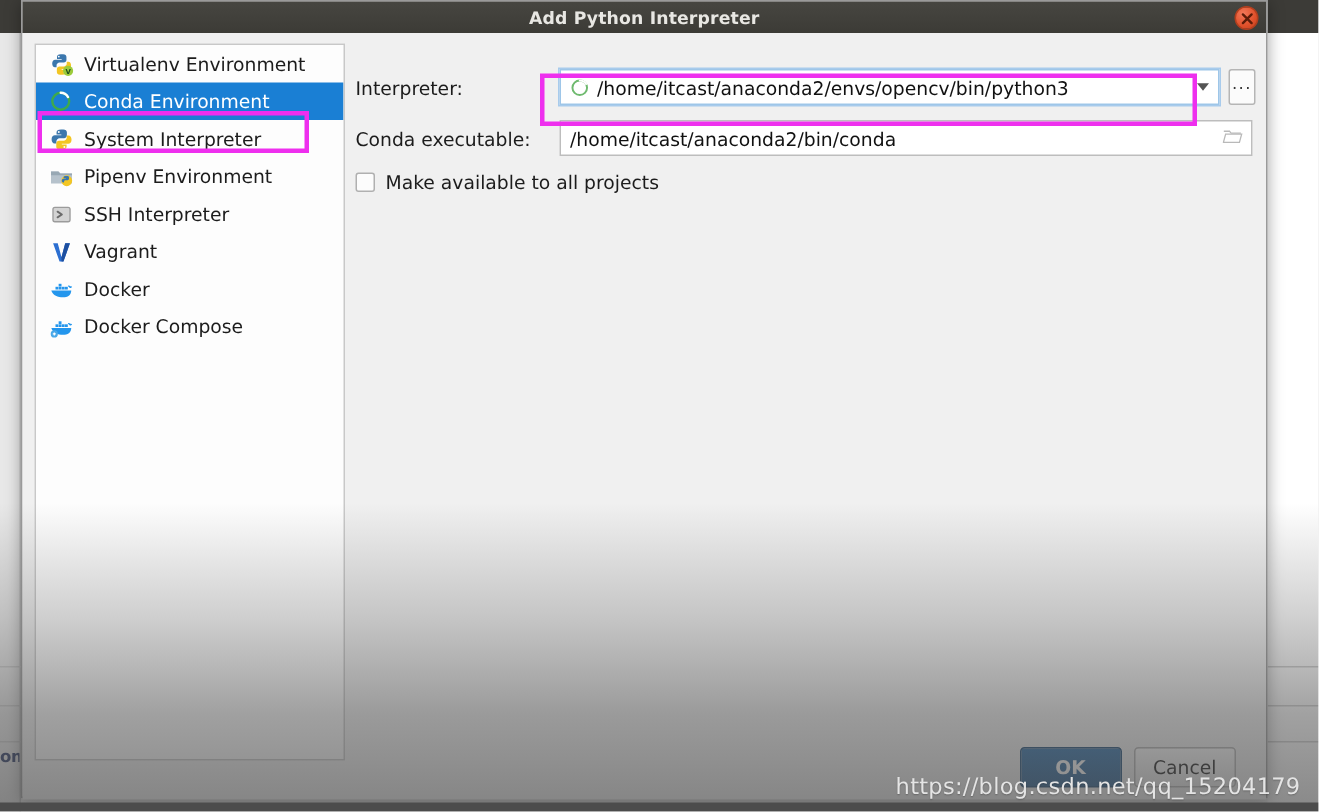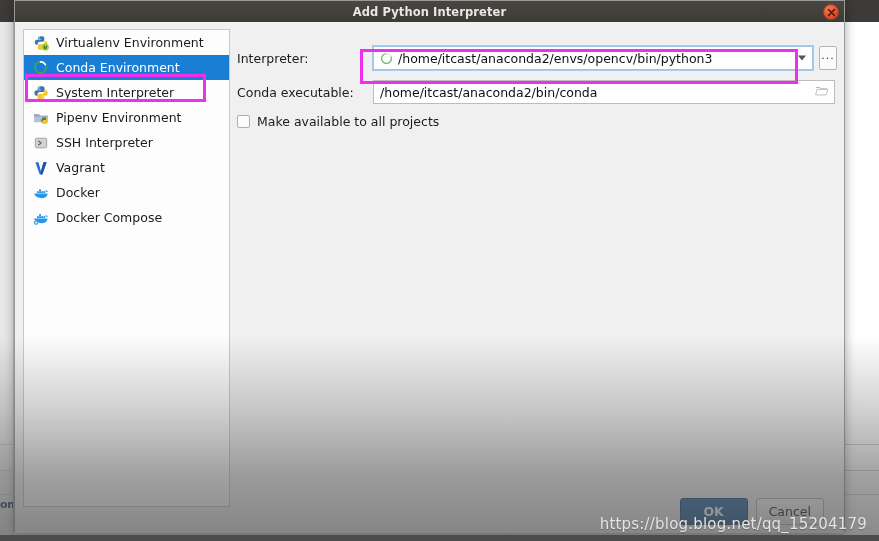--- a/index.html
+++ b/index.html
@@ -528,15 +528,15 @@
       </div>
 
       <div class="annot annot-sidebar"></div>
       <div class="annot annot-interp"></div>
 
     </div>
   </div>
 
   <div class="fade-overlay"></div>
   <div class="bottom-bar"></div>
-  <div class="watermark">https://blog.blog.net/qq_15204179</div>
+  <div class="watermark">https://blog.csdn.net/qq_15204179</div>
 
 </div>
 
 </body></html>

